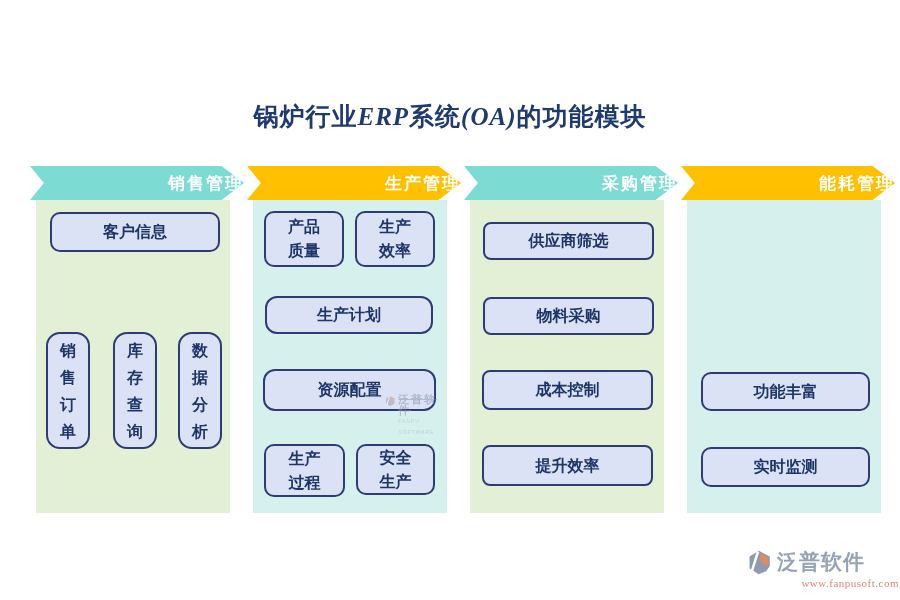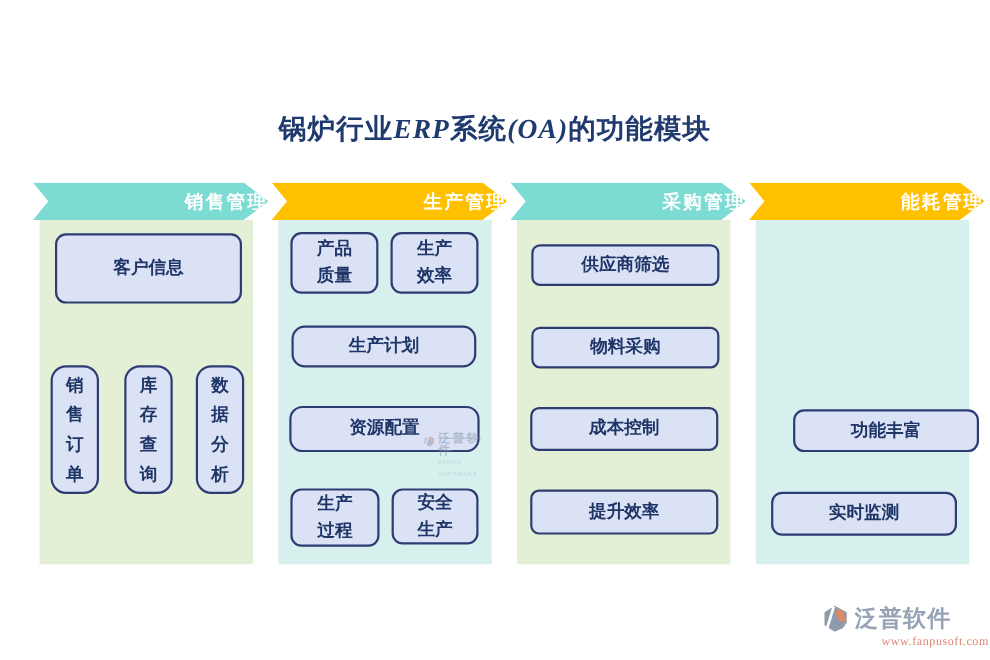--- a/index.html
+++ b/index.html
@@ -60,21 +60,21 @@
 
 <div class="title">
   <span>锅炉行业</span><span class="lat">ERP</span><span>系统</span><span class="lat">(OA)</span><span>的功能模块</span>
 </div>
 
 <div class="col col1">
   <div class="arrow theme-teal">
     <span>销售管理</span>
   </div>
   <div class="panel panel-green">
-    <div class="box r10" style="left:14px;top:12px;width:170px;height:64px;">
+    <div class="box r10" style="left:14px;top:12px;width:170px;height:40px;">
       <span>客户信息</span>
     </div>
     <div class="box r14" style="left:10px;top:132px;width:44px;height:117px;">
       <span class="w1">销售订单</span>
     </div>
     <div class="box r14" style="left:77px;top:132px;width:44px;height:117px;">
       <span class="w1">库存查询</span>
     </div>
     <div class="box r14" style="left:142px;top:132px;width:44px;height:117px;">
       <span class="w1">数据分析</span>
@@ -137,21 +137,21 @@
       <span>提升效率</span>
     </div>
   </div>
 </div>
 
 <div class="col col4">
   <div class="arrow theme-gold">
     <span>能耗管理</span>
   </div>
   <div class="panel panel-cyan">
-    <div class="box r10" style="left:14px;top:172px;width:169px;height:39px;margin-left:20px;">
+    <div class="box r10" style="left:14px;top:172px;width:169px;height:39px;">
       <span>功能丰富</span>
     </div>
     <div class="box r10" style="left:14px;top:247px;width:169px;height:40px;">
       <span>实时监测</span>
     </div>
   </div>
 </div>
 
 <div class="footer">
   <div class="footer-row">

